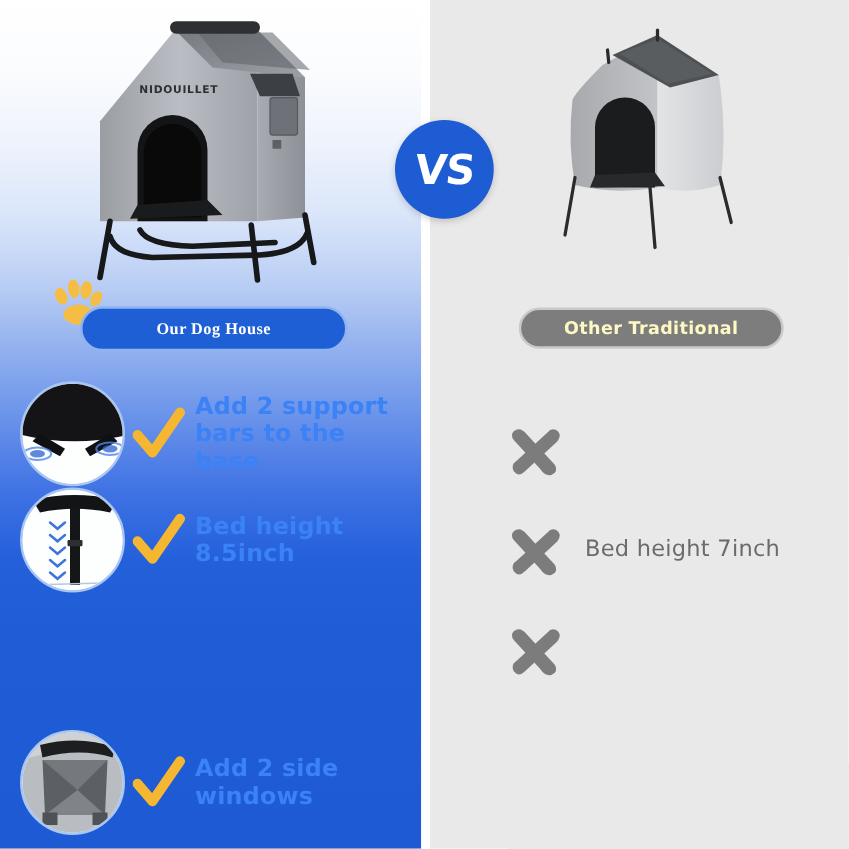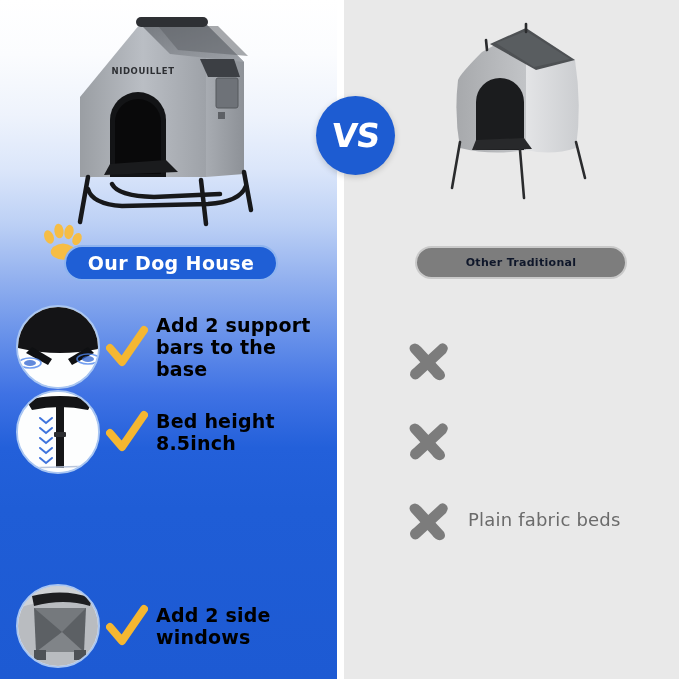--- a/index.html
+++ b/index.html
@@ -45,45 +45,45 @@
   
   .pill{
     position:absolute;display:flex;align-items:center;justify-content:center;
     border-radius:22px;box-sizing:border-box;
   }
   .pill-left{
     left:64px;top:245px;width:214px;height:36px;
     background:#1f5fd6;border:2px solid #8fb4ef;
   }
   .pill-left .pill-text{
-    color:#fff;font-size:19px;font-weight:bold;letter-spacing:.4px;
+    color:#fff;font-size:13px;font-weight:bold;letter-spacing:.4px;font-family:Liberation Serif, serif;
   }
   .pill-right{
     left:415px;top:246px;width:212px;height:33px;
     background:#7d7d7d;border:2px solid #c9c9c9;
   }
   .pill-right .pill-text{
-    color:#0f172a;font-size:11px;font-weight:bold;letter-spacing:.3px;
+    color:#fef9c3;font-size:14px;font-weight:bold;letter-spacing:.3px;
   }
 
   .paw{position:absolute;left:41px;top:223px;width:44px;height:38px;}
 
   
   .feat-left{
     position:absolute;display:flex;align-items:center;
     left:16px;width:318px;height:84px;
   }
   .thumb{
     width:84px;height:84px;border-radius:50%;flex:0 0 84px;
     border:2px solid #a9c6f2;box-sizing:border-box;overflow:hidden;
     background:#f4f7fd;position:relative;
   }
   .check{flex:0 0 42px;width:42px;height:50px;margin-left:6px;position:relative;}
   .feat-left .label{
-    margin-left:8px;color:#000000;font-size:19px;font-weight:bold;
+    margin-left:8px;color:#3b82f6;font-size:19px;font-weight:bold;
     line-height:1.17;letter-spacing:.2px;
   }
 
   
   .feat-right{
     position:absolute;display:flex;align-items:center;left:400px;width:275px;height:60px;
   }
   .xmark{flex:0 0 56px;width:56px;height:48px;position:relative;}
   .feat-right .label{
     margin-left:12px;color:#6b6b6b;font-size:18px;line-height:1.2;letter-spacing:.2px;
@@ -283,26 +283,26 @@
     </div>
   </div>
 
   <div class="feat-right" style="top:410px">
     <div class="xmark">
       <svg viewBox="0 0 56 48" width="56" height="48">
         <path d="M11 9 Q16 5 21 11 L44 36 Q47 42 41 44 Q36 45 32 39 L11 16 Q8 12 11 9 Z" fill="#7c7c7c"></path>
         <path d="M45 8 Q50 11 46 17 L20 41 Q15 46 11 41 Q8 36 14 32 L38 10 Q41 6 45 8 Z" fill="#7c7c7c"></path>
       </svg>
     </div>
+    <div class="label">Bed height 7inch</div>
   </div>
 
   <div class="feat-right" style="top:490px">
     <div class="xmark">
       <svg viewBox="0 0 56 48" width="56" height="48">
         <path d="M11 9 Q16 5 21 11 L44 36 Q47 42 41 44 Q36 45 32 39 L11 16 Q8 12 11 9 Z" fill="#7c7c7c"></path>
         <path d="M45 8 Q50 11 46 17 L20 41 Q15 46 11 41 Q8 36 14 32 L38 10 Q41 6 45 8 Z" fill="#7c7c7c"></path>
       </svg>
     </div>
-    <div class="label">Plain fabric beds</div>
   </div>
 
 
 </div>
 
 </body></html>

